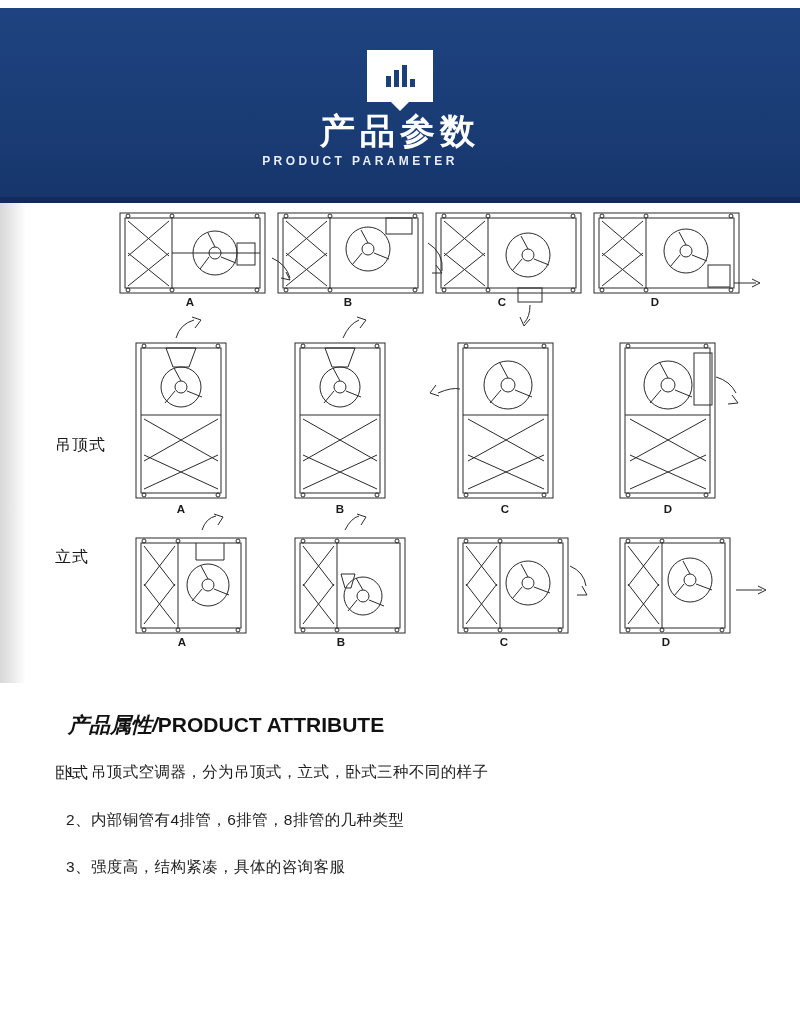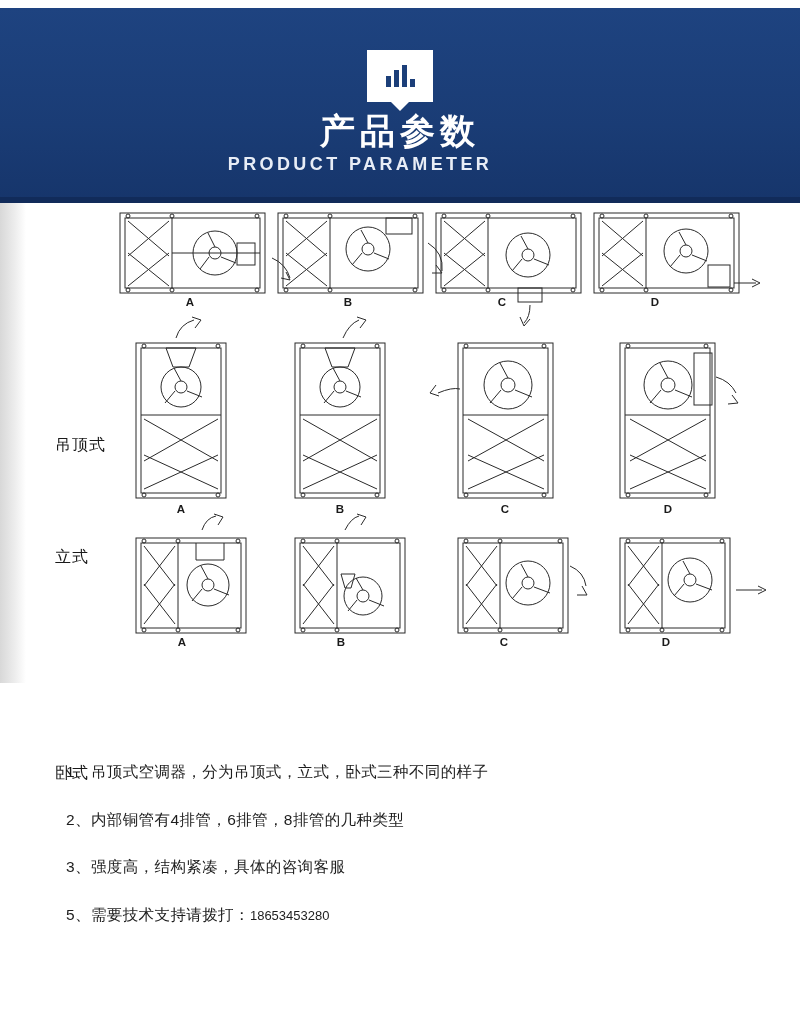--- a/index.html
+++ b/index.html
@@ -97,21 +97,21 @@
     letter-spacing: 5px;
     font-family: "Liberation Sans", sans-serif;
   }
   .banner-sub {
     position: absolute;
     top: 146px;
     left: 0;
     width: 720px;
     text-align: center;
     color: #e8edf6;
-    font-size: 18px;
+    font-size: 12px;
     letter-spacing: 3.4px;
     font-weight: bold;
   }
   .banner-note {
     position: absolute;
     top: 169px;
     left: 0;
     width: 800px;
     text-align: center;
     color: #cdd8ea;
@@ -452,23 +452,23 @@
     <div class="unit-caption" style="left:495px; top:300px;">C</div>
     <div class="unit-caption" style="left:658px; top:300px;">D</div>
 
     <div class="unit-caption" style="left:172px; top:433px;">A</div>
     <div class="unit-caption" style="left:331px; top:433px;">B</div>
     <div class="unit-caption" style="left:494px; top:433px;">C</div>
     <div class="unit-caption" style="left:656px; top:433px;">D</div>
   </div>
 
   <div class="attributes">
+    <div class="attr-title">
+      <span class="cn">产品属性/</span><span class="en">PRODUCT ATTRIBUTE</span>
+    </div>
     <div class="attr-list">
       <div class="attr-item">1、吊顶式空调器，分为吊顶式，立式，卧式三种不同的样子</div>
       <div class="attr-item">2、内部铜管有4排管，6排管，8排管的几种类型</div>
       <div class="attr-item">3、强度高，结构紧凑，具体的咨询客服</div>
-      <div class="attr-item">
-        <span>5、需要技术支持请拨打：</span><span class="phone">18653453280</span>
-      </div>
     </div>
   </div>
 
 </div>
 
 </body></html>

